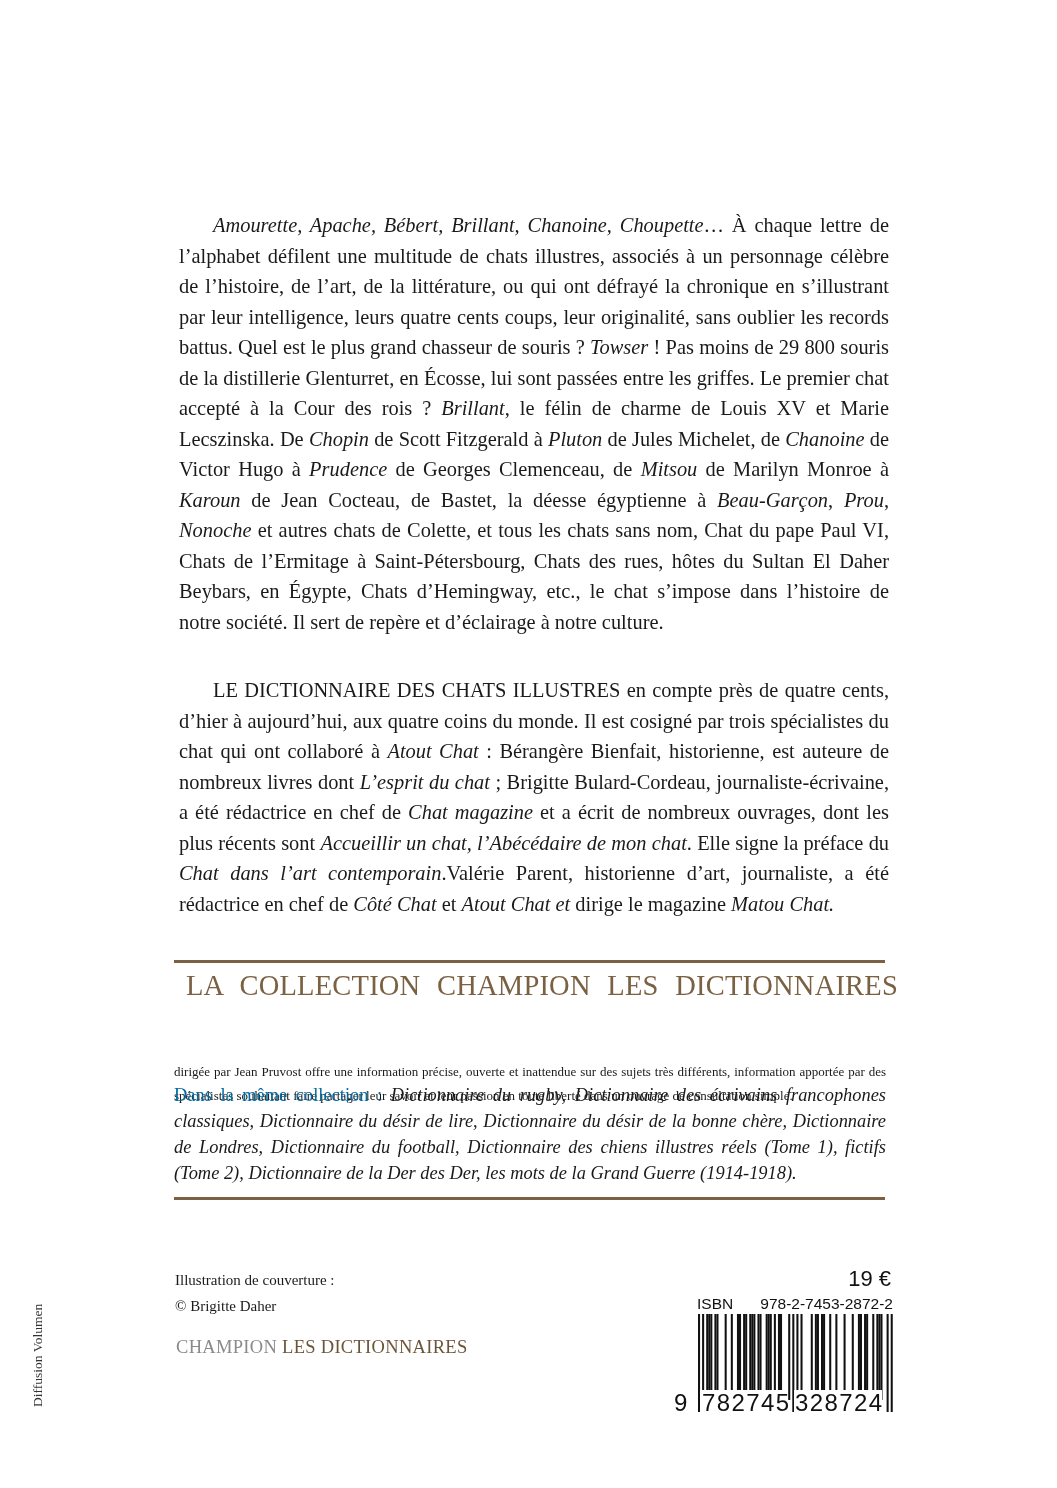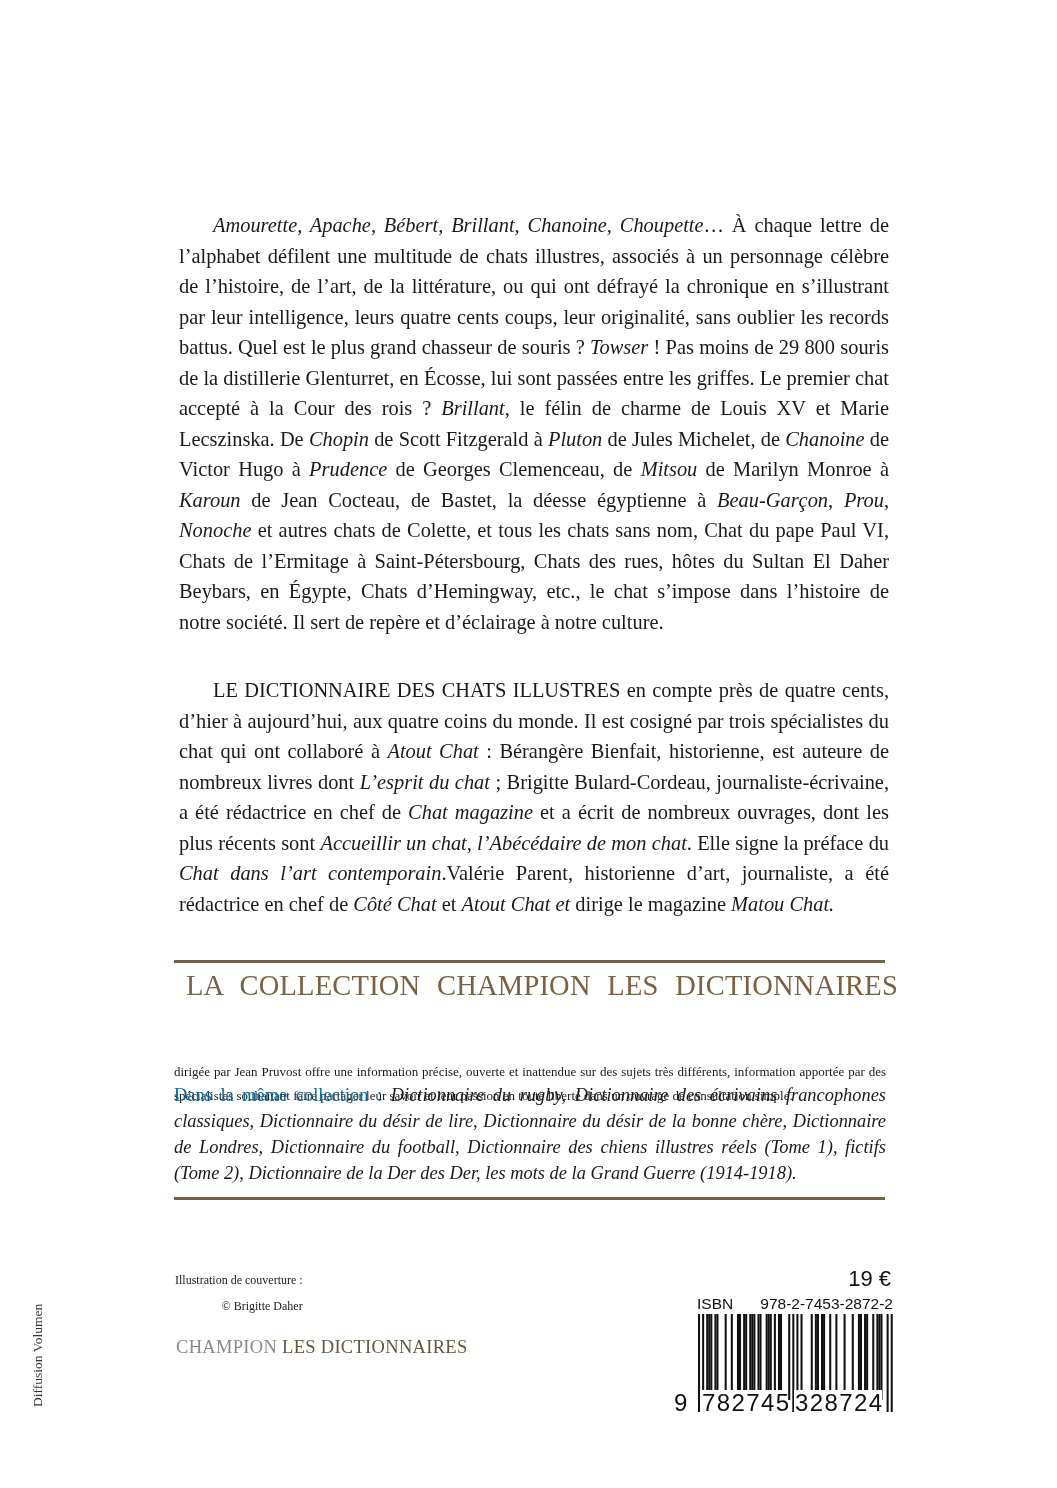--- a/index.html
+++ b/index.html
@@ -82,23 +82,22 @@
       font-style: normal;
     }
     .same-collection .titles {
       font-style: italic;
     }
 
     .illustration-credit {
       position: absolute;
       left: 175px;
       top: 1267px;
-      font-size: 12px;
+      font-size: 15px;
       line-height: 26px;
-      text-align: right;
     }
     .spine-text {
       position: absolute;
       left: 30px;
       top: 1407px;
       font-size: 13.5px;
       transform: rotate(-90deg);
       transform-origin: left top;
       white-space: nowrap;
       color: #333;

